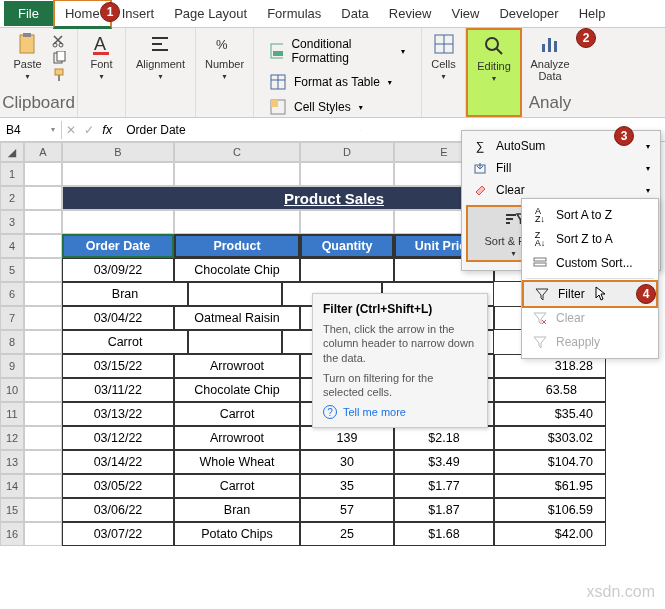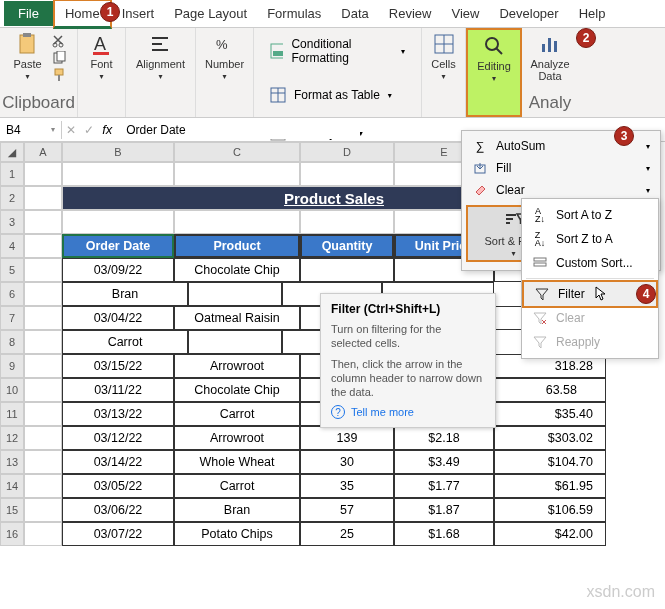--- a/index.html
+++ b/index.html
@@ -52,21 +52,21 @@
 .ep-row { display: flex; align-items: center; padding: 3px 10px; font-size: 12px; gap: 8px; }
 .ep-icon { width: 16px; height: 16px; display:flex; align-items:center; justify-content:center;}
 
 .sort-menu { position: absolute; top: 198px; left: 521px; width: 138px; background: #fff; border: 1px solid #bbb; box-shadow: 2px 2px 6px rgba(0,0,0,0.15); z-index: 30; padding: 4px 0; }
 .sm-row { display: flex; align-items: center; padding: 4px 10px; font-size: 12px; gap: 8px; }
 .sm-row.disabled { color: #aaa; }
 .sm-row.highlight { border: 2px solid #d97f28; background: #eee; margin: -2px 0; }
 .sm-sep { height:1px; background:#ddd; margin:3px 4px; }
 
 
-.tooltip { position: absolute; top: 293px; left: 320px; width: 176px; background: #f5f5f5; border: 1px solid #ccc; box-shadow: 1px 1px 4px rgba(0,0,0,0.2); padding: 8px 10px; font-size: 11px; z-index: 25; }
+.tooltip { position: absolute; top: 293px; left: 312px; width: 176px; background: #f5f5f5; border: 1px solid #ccc; box-shadow: 1px 1px 4px rgba(0,0,0,0.2); padding: 8px 10px; font-size: 11px; z-index: 25; }
 .tooltip .tt-title { font-weight: bold; margin-bottom: 6px; font-size: 12px;}
 .tooltip .tt-body { color: #555; margin-bottom: 6px; line-height: 1.3; }
 .tooltip .tt-link { color: #1a73e8; display:flex; align-items:center; gap:6px; margin-top:6px;}
 .tt-link-icon { width:14px; height:14px; border:1.5px solid #1a73e8; border-radius:50%; display:flex; align-items:center; justify-content:center; font-size:10px; color:#1a73e8;}
 
 .cursor-arrow { position:absolute; width:12px; height:16px; z-index:40; }
 
 .watermark { position:absolute; bottom:8px; right:10px; color:#ccc; font-size:16px; z-index:5;}
 </style>
 </head>
@@ -141,21 +141,21 @@
     <div class="rbtn">
       <svg viewBox="0 0 24 24">
           <text x="3" y="17" font-size="13" fill="#333">%</text>
         </svg>
       <span>Number</span>
       <span class="dropdown-arrow">▾</span>
     </div>
     <div class="group-label"></div>
   </div>
   <div class="group" style="width:168px">
-    <div class="group-inner" style="flex-direction:column;align-items:flex-start;gap:16px;padding-top:4px">
+    <div class="group-inner" style="flex-direction:column;align-items:flex-start;gap:3px;padding-top:4px">
       <div class="ep-row">
           <svg width="16" height="16">
             <rect x="1" y="1" width="14" height="14" fill="none" stroke="#5a8"></rect>
             <rect x="3" y="8" width="10" height="5" fill="#5a8"></rect>
           </svg>
           <span>Conditional Formatting</span>
           <span class="dropdown-arrow">▾</span>
         </div>
       <div class="ep-row">
           <svg width="16" height="16">
@@ -466,22 +466,22 @@
         <svg width="14" height="14">
           <path d="M1 2 L13 2 L8 8 L8 13 L6 11 L6 8 Z" fill="none" stroke="#bbb"></path>
         </svg>
       </span>
       <span>Reapply</span>
     </div>
 </div>
 
 <div class="tooltip">
   <div class="tt-title">Filter (Ctrl+Shift+L)</div>
+  <div class="tt-body">Then, click the arrow in the column header to narrow down the data.</div>
   <div class="tt-body">Turn on filtering for the selected cells.</div>
-  <div class="tt-body">Then, click the arrow in the column header to narrow down the data.</div>
   <div class="tt-link">
       <span class="tt-link-icon">?</span>
       <span>Tell me more</span>
     </div>
 </div>
 
 <div class="badge" style="top:2px;left:100px">1</div>
 <div class="badge" style="top:28px;left:576px">2</div>
 <div class="badge" style="top:126px;left:614px">3</div>
 <div class="badge" style="top:284px;left:636px">4</div>

